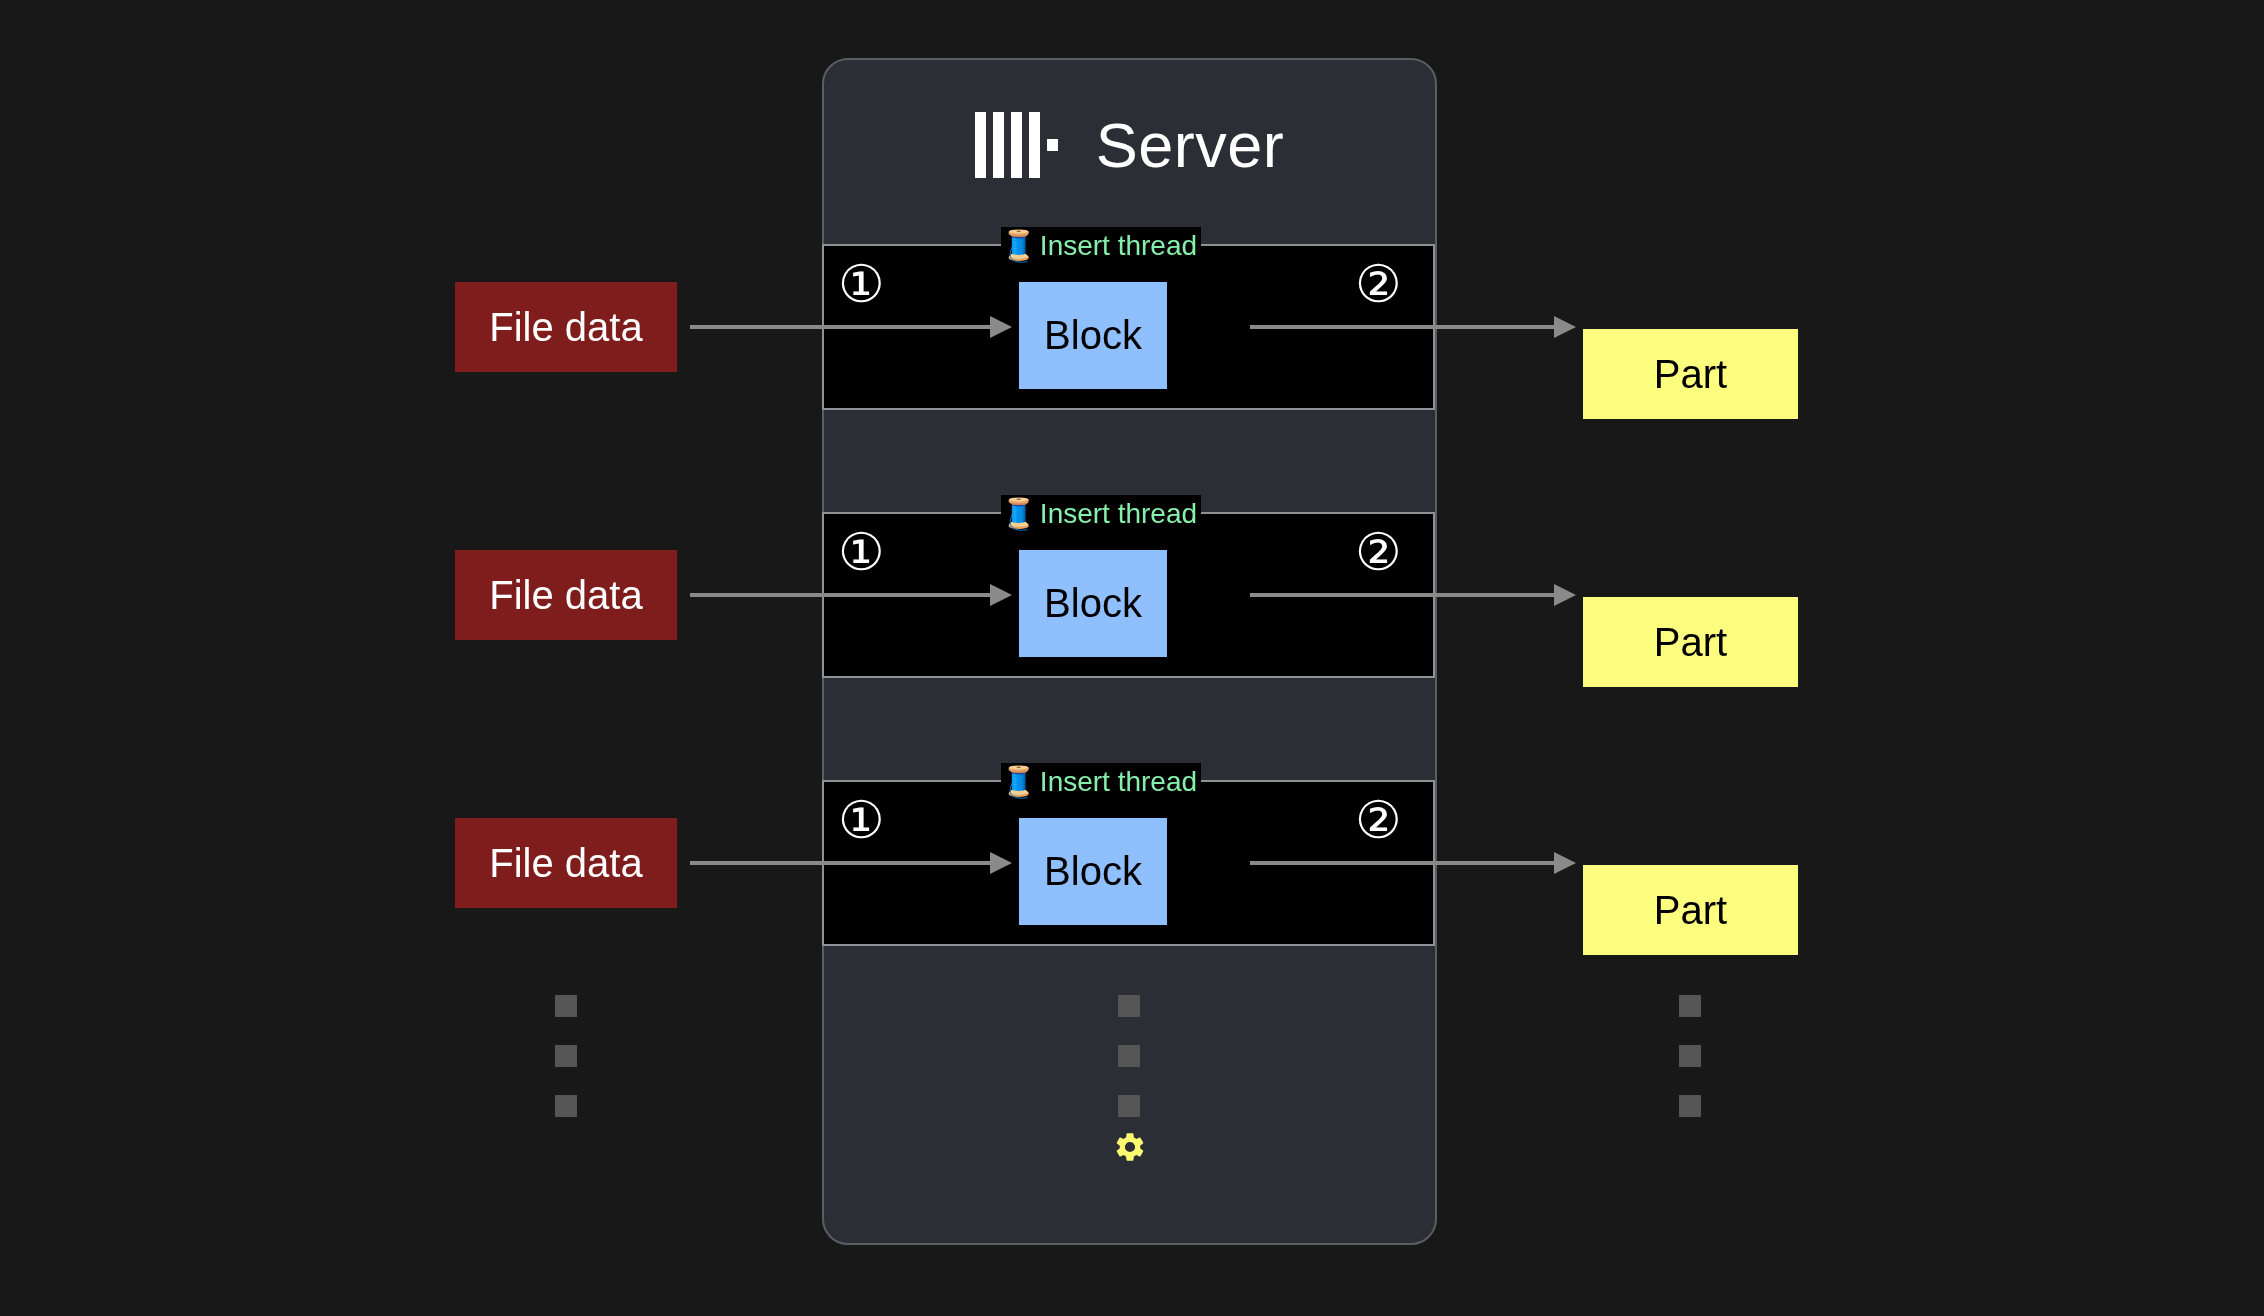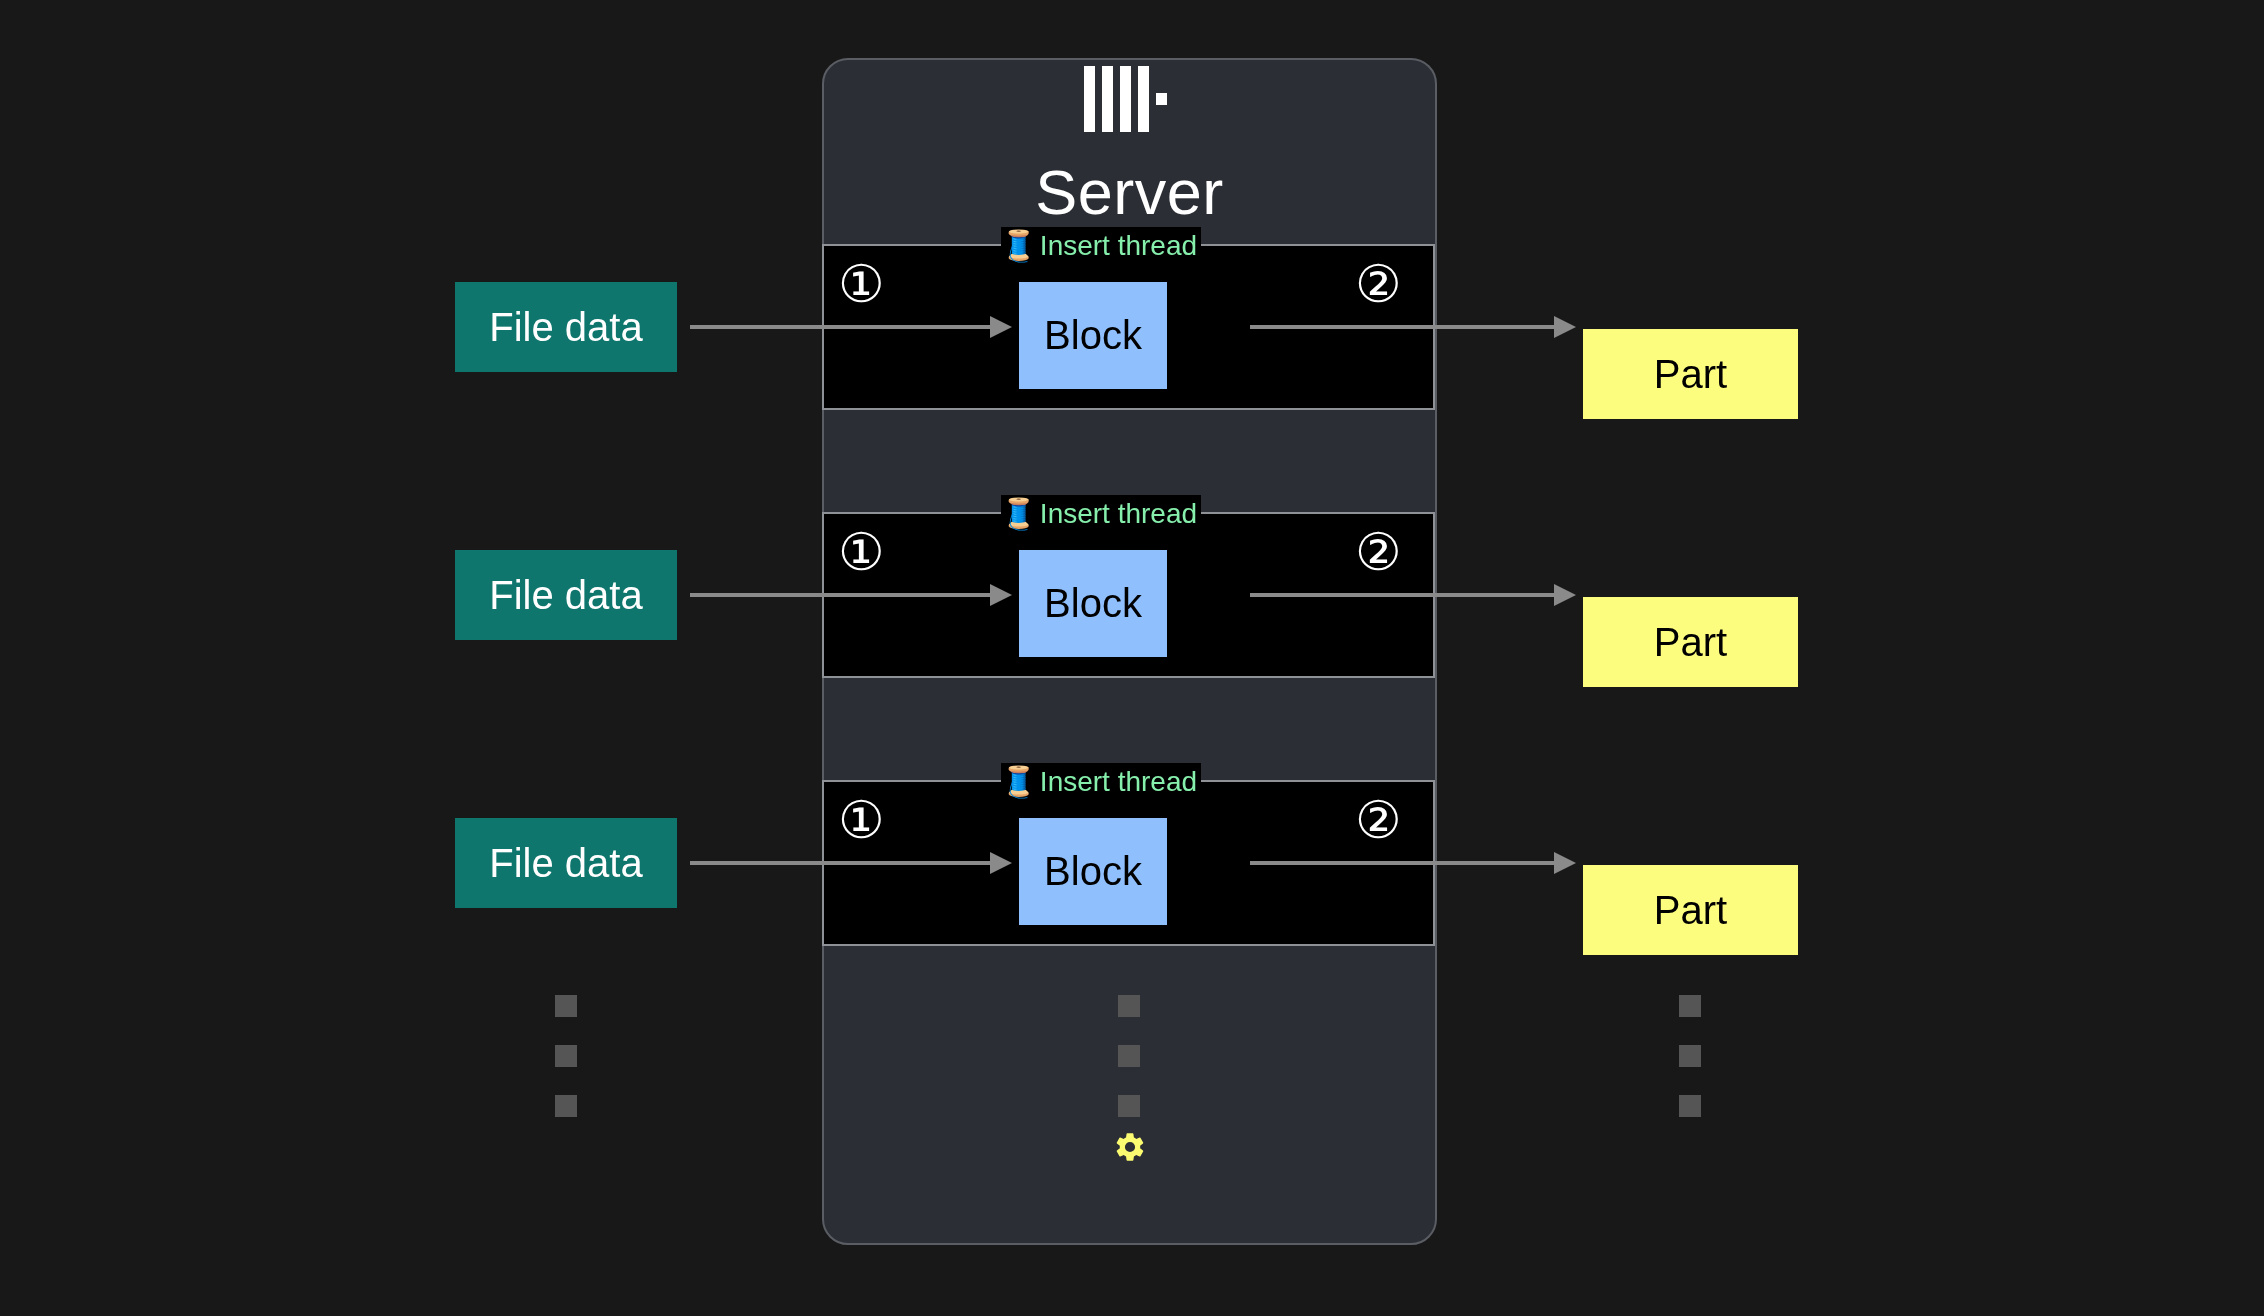--- a/index.html
+++ b/index.html
@@ -39,21 +39,20 @@
   .server-header {
     position: absolute;
     left: 822px;
     top: 90px;
     width: 615px;
     height: 110px;
     display: flex;
     align-items: center;
     justify-content: center;
     gap: 29px;
-    flex-direction: column;
   }
   .ch-logo {
     display: block;
   }
   .server-title {
     color: #ffffff;
     font-size: 63px;
     font-weight: 400;
     letter-spacing: 0.5px;
     line-height: 1;
@@ -113,21 +112,21 @@
   .block-box.row0 { top: 282px; }
   .block-box.row1 { top: 550px; }
   .block-box.row2 { top: 818px; }
 
   
   .filedata-box {
     position: absolute;
     left: 455px;
     width: 222px;
     height: 90px;
-    background: #0f766e;
+    background: #7f1d1d;
     display: flex;
     align-items: center;
     justify-content: center;
     color: #ffffff;
     font-size: 40px;
   }
   .filedata-box.row0 { top: 282px; }
   .filedata-box.row1 { top: 550px; }
   .filedata-box.row2 { top: 818px; }
 

